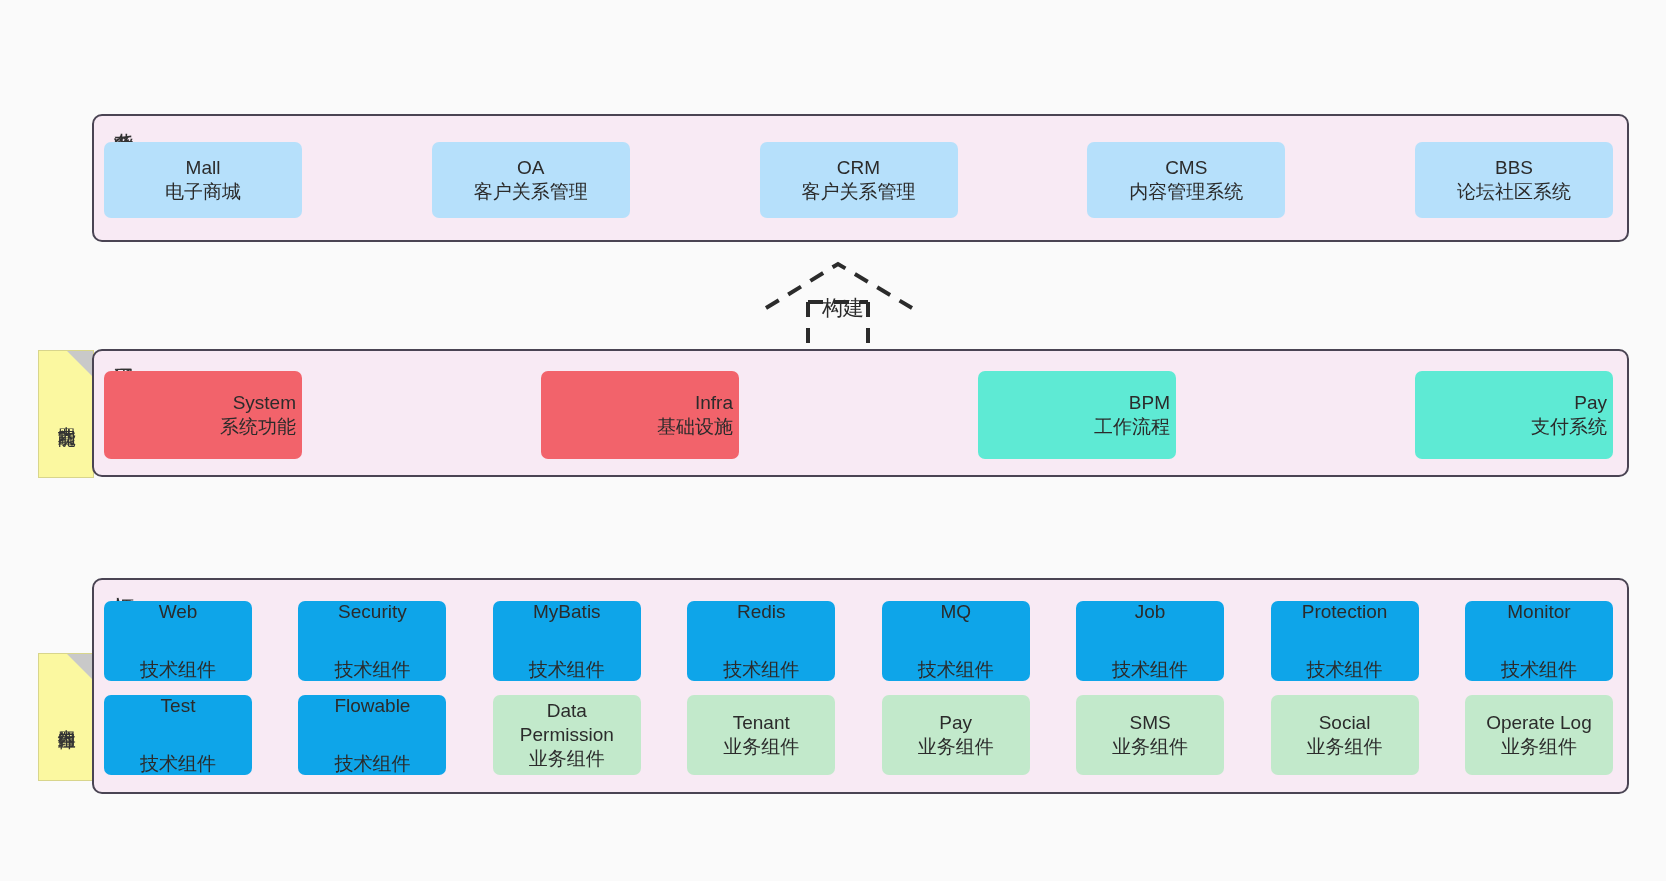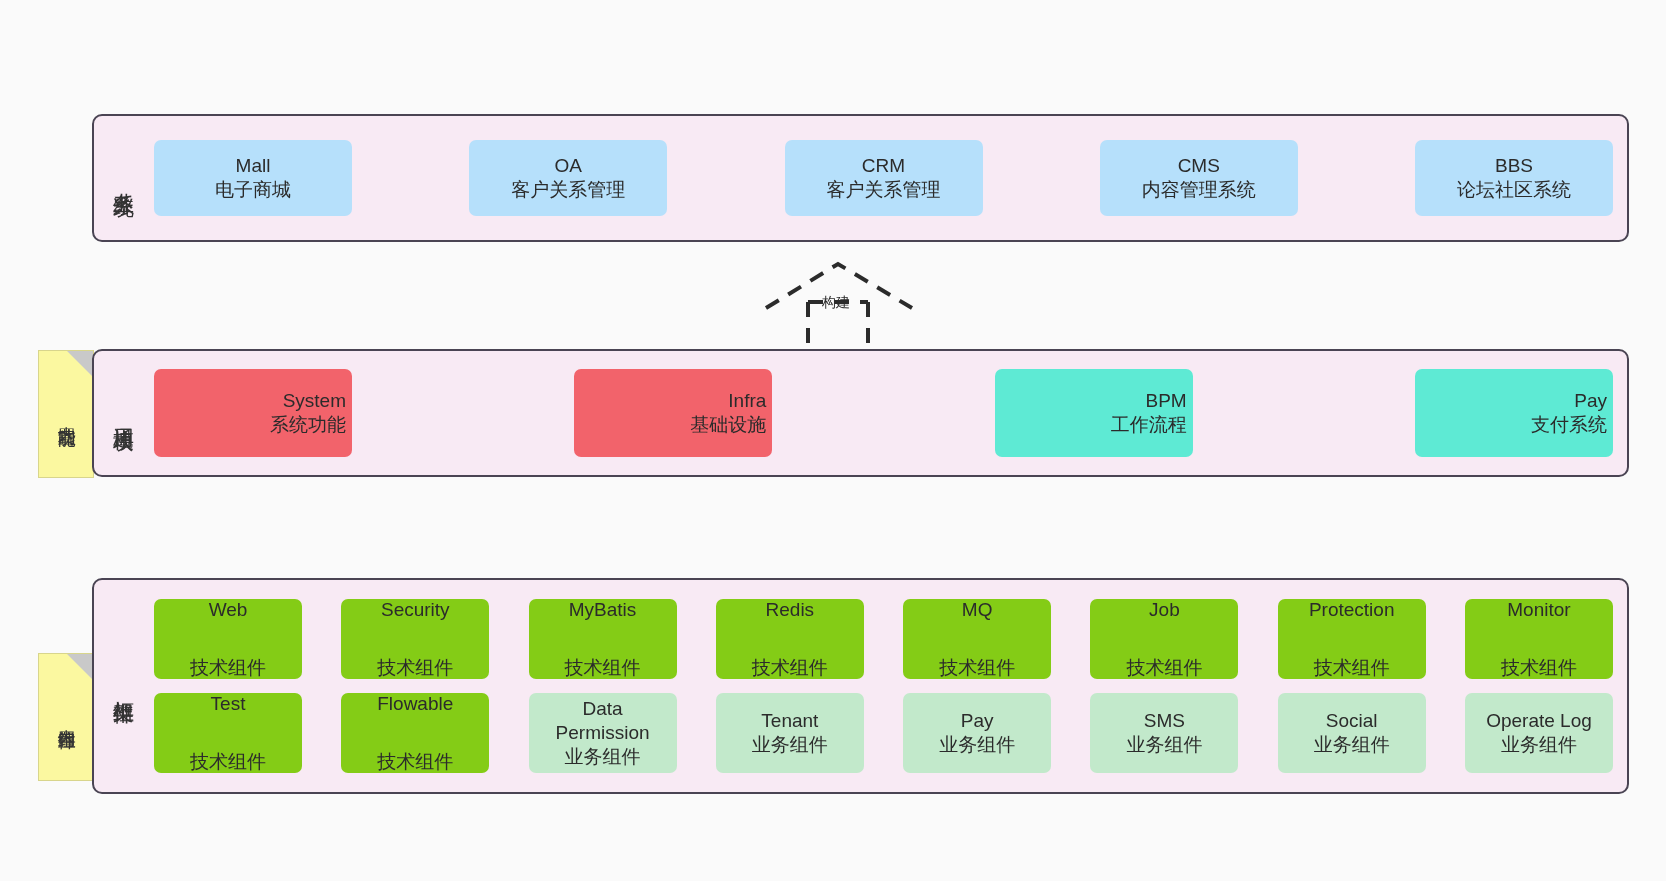--- a/index.html
+++ b/index.html
@@ -25,21 +25,21 @@
   }
 
   
   .layer {
     position: absolute;
     box-sizing: border-box;
     background: #f8eaf4;
     border: 2px solid #4a4453;
     border-radius: 10px;
     display: flex;
-    flex-direction: row;
+    flex-direction: column;
     align-items: stretch;
   }
 
   .layer-title {
     flex: 0 0 auto;
     width: 34px;
     display: flex;
     align-items: center;
     justify-content: center;
     font-size: 21px;
@@ -83,21 +83,21 @@
     color: #2b2b2b;
     padding: 4px 6px;
   }
   .card .l1 { display: block; }
   .card .l2 { display: block; }
   .card .l3 { display: block; }
 
   .card.blue       { background: #b6e0fb; }
   .card.red        { background: #f2636b; }
   .card.pink       { background: #5eead4; padding-left: 32px; }
-  .card.green      { background: #84cc16; gap: 34px; }
+  .card.green      { background: #0ea5e9; gap: 34px; }
   .card.lightgreen { background: #c2e9cb; }
 
   
   #layer-business {
     left: 92px;
     top: 114px;
     width: 1537px;
     height: 128px;
   }
   #layer-business .card {
@@ -170,21 +170,21 @@
     height: 128px;
   }
 
   
   .arrow {
     position: absolute;
   }
   .arrow svg { display: block; }
   .arrow-label {
     position: absolute;
-    font-size: 14px;
+    font-size: 21px;
     color: #2b2b2b;
     background: transparent;
     white-space: nowrap;
   }
   #arrow-build  { left: 760px; top: 258px;  width: 180px; height: 92px; }
   #arrow-impl   { left: 772px; top: 490px;  width: 180px; height: 92px; }
   #arrow-build .arrow-label  { left: 62px; top: 36px; }
   #arrow-impl  .arrow-label  { left: 62px; top: 36px; }
 </style>
 </head>

